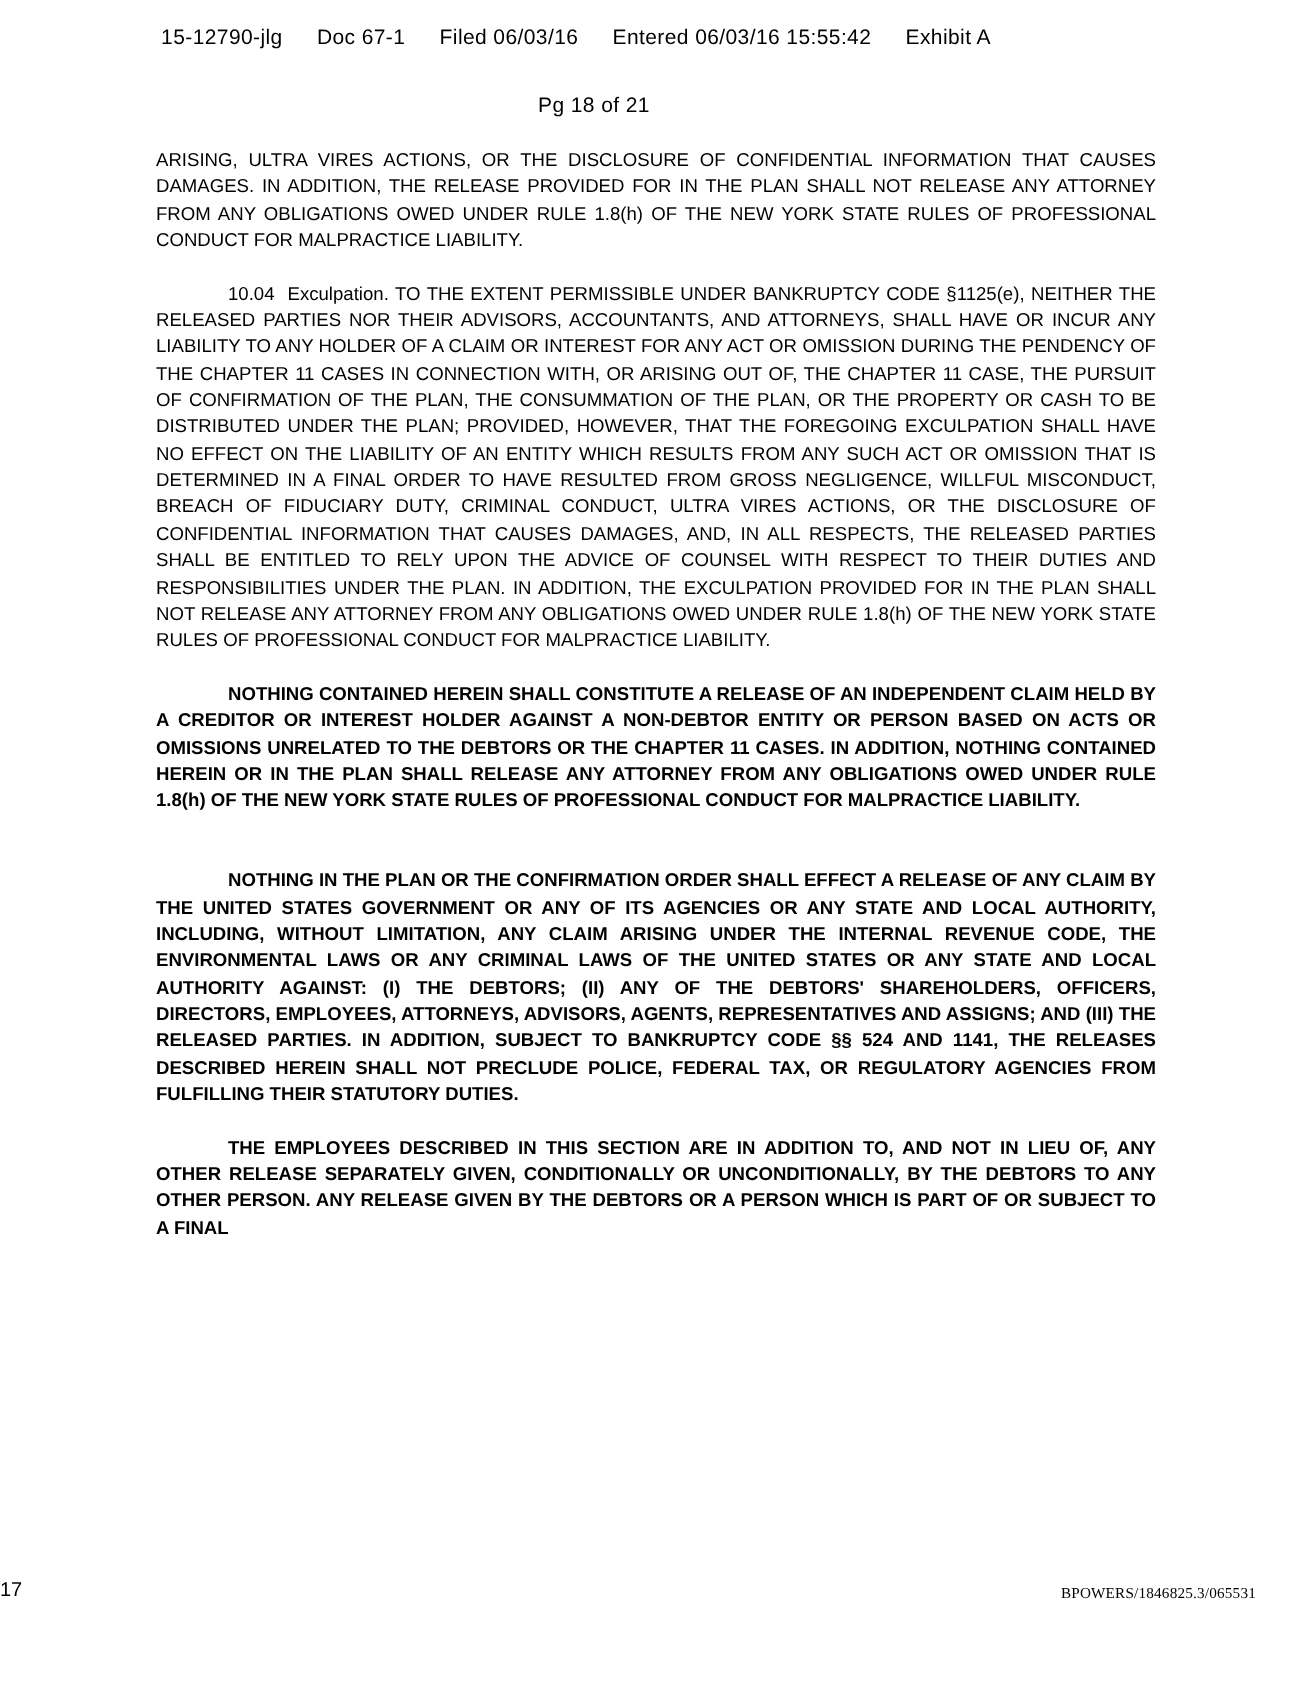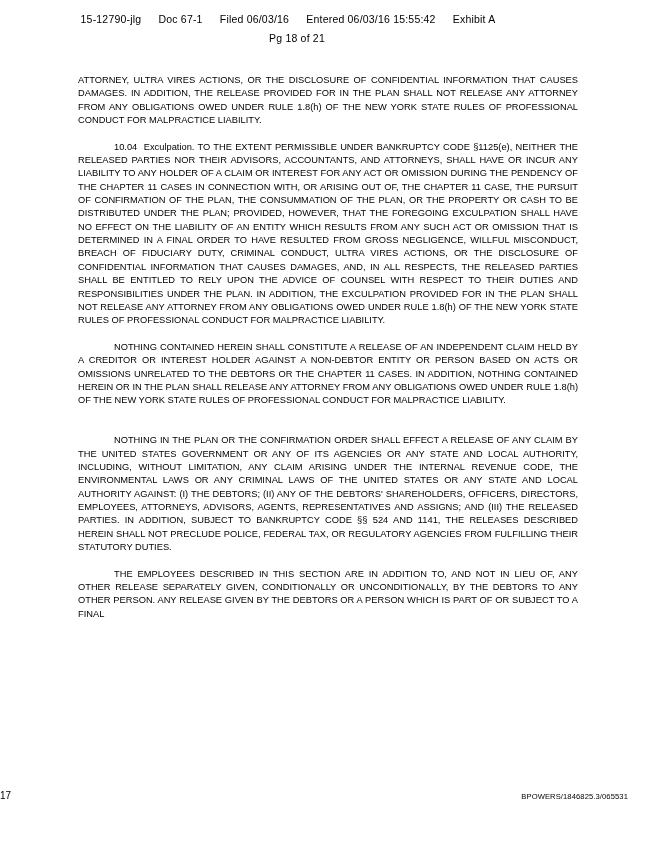--- a/index.html
+++ b/index.html
@@ -34,21 +34,21 @@
     letter-spacing: 0.2px;
     line-height: 15px;
   }
   .stamp .line1 span {
     margin-right: 14px;
   }
   .stamp .line1 span:last-child {
     margin-right: 0;
   }
   .stamp .line2 {
-    margin-top: 4px;
+    margin-top: 19px;
     padding-left: 18px;
   }
 
   
   .body-block {
     position: absolute;
     left: 78px;
     top: 74px;
     width: 500px;
     font-size: 9.3px;
@@ -59,61 +59,62 @@
   .body-block p {
     margin: 0 0 0 0;
   }
   .para-gap {
     height: 13.35px;
   }
   .indent {
     text-indent: 36px;
   }
   .bold {
-    font-weight: normal;
+    font-weight: bold;
   }
   .ital {
   }
 
   
   .page-number {
     position: absolute;
     left: 0;
     top: 790px;
     width: 656px;
     text-align: left;
     font-size: 10px;
   }
   .doc-id {
     position: absolute;
     right: 28px;
     top: 792px;
     font-size: 7.6px;
     letter-spacing: 0.1px;
+    font-family: Liberation Serif, serif;
   }
 </style>
 </head>
 <body>
 
 <div class="page">
 
   <div class="stamp">
     <div class="line1">
       <span>15-12790-jlg</span>
       <span>Doc 67-1</span>
       <span>Filed 06/03/16</span>
       <span>Entered 06/03/16 15:55:42</span>
       <span>Exhibit A</span>
     </div>
     <div class="line2">Pg 18 of 21</div>
   </div>
 
   <div class="body-block">
 
-    <p><span>ATTORNEY, </span><span class="ital">ULTRA VIRES</span><span> ACTIONS, OR THE DISCLOSURE OF CONFIDENTIAL INFORMATION THAT CAUSES DAMAGES.  IN ADDITION, THE RELEASE PROVIDED FOR IN THE PLAN SHALL NOT RELEASE ANY ATTORNEY FROM ANY OBLIGATIONS OWED UNDER RULE 1.8(h) OF THE NEW YORK STATE RULES OF PROFESSIONAL CONDUCT FOR MALPRACTICE LIABILITY.</span></p>
+    <p><span>ARISING, </span><span class="ital">ULTRA VIRES</span><span> ACTIONS, OR THE DISCLOSURE OF CONFIDENTIAL INFORMATION THAT CAUSES DAMAGES.  IN ADDITION, THE RELEASE PROVIDED FOR IN THE PLAN SHALL NOT RELEASE ANY ATTORNEY FROM ANY OBLIGATIONS OWED UNDER RULE 1.8(h) OF THE NEW YORK STATE RULES OF PROFESSIONAL CONDUCT FOR MALPRACTICE LIABILITY.</span></p>
 
     <div class="para-gap"></div>
 
     <p class="indent"><span>10.04</span>&nbsp;&nbsp;<span class="ital">Exculpation.</span><span> TO THE EXTENT PERMISSIBLE UNDER BANKRUPTCY CODE §1125(e), NEITHER THE RELEASED PARTIES NOR THEIR ADVISORS, ACCOUNTANTS, AND ATTORNEYS, SHALL HAVE OR INCUR ANY LIABILITY TO ANY HOLDER OF A CLAIM OR INTEREST FOR ANY ACT OR OMISSION DURING THE PENDENCY OF THE CHAPTER 11 CASES IN CONNECTION WITH, OR ARISING OUT OF, THE CHAPTER 11 CASE, THE PURSUIT OF CONFIRMATION OF THE PLAN, THE CONSUMMATION OF THE PLAN, OR THE PROPERTY OR CASH TO BE DISTRIBUTED UNDER THE PLAN; PROVIDED, HOWEVER, THAT THE FOREGOING EXCULPATION SHALL HAVE NO EFFECT ON THE LIABILITY OF AN ENTITY WHICH RESULTS FROM ANY SUCH ACT OR OMISSION THAT IS DETERMINED IN A FINAL ORDER TO HAVE RESULTED FROM GROSS NEGLIGENCE, WILLFUL MISCONDUCT, BREACH OF FIDUCIARY DUTY, CRIMINAL CONDUCT, </span><span class="ital">ULTRA VIRES</span><span> ACTIONS, OR THE DISCLOSURE OF CONFIDENTIAL INFORMATION THAT CAUSES DAMAGES, AND, IN ALL RESPECTS, THE RELEASED PARTIES SHALL BE ENTITLED TO RELY UPON THE ADVICE OF COUNSEL WITH RESPECT TO THEIR DUTIES AND RESPONSIBILITIES UNDER THE PLAN.  IN ADDITION, THE EXCULPATION PROVIDED FOR IN THE PLAN SHALL NOT RELEASE ANY ATTORNEY FROM ANY OBLIGATIONS OWED UNDER RULE 1.8(h) OF THE NEW YORK STATE RULES OF PROFESSIONAL CONDUCT FOR MALPRACTICE LIABILITY.</span></p>
 
     <div class="para-gap"></div>
 
     <p class="indent bold">NOTHING CONTAINED HEREIN SHALL CONSTITUTE A RELEASE OF AN INDEPENDENT CLAIM HELD BY A CREDITOR OR INTEREST HOLDER AGAINST A NON-DEBTOR ENTITY OR PERSON BASED ON ACTS OR OMISSIONS UNRELATED TO THE DEBTORS OR THE CHAPTER 11 CASES.  IN ADDITION, NOTHING CONTAINED HEREIN OR IN THE PLAN SHALL RELEASE ANY ATTORNEY FROM ANY OBLIGATIONS OWED UNDER RULE 1.8(h) OF THE NEW YORK STATE RULES OF PROFESSIONAL CONDUCT FOR MALPRACTICE LIABILITY.</p>
 
     <div class="para-gap"></div>

